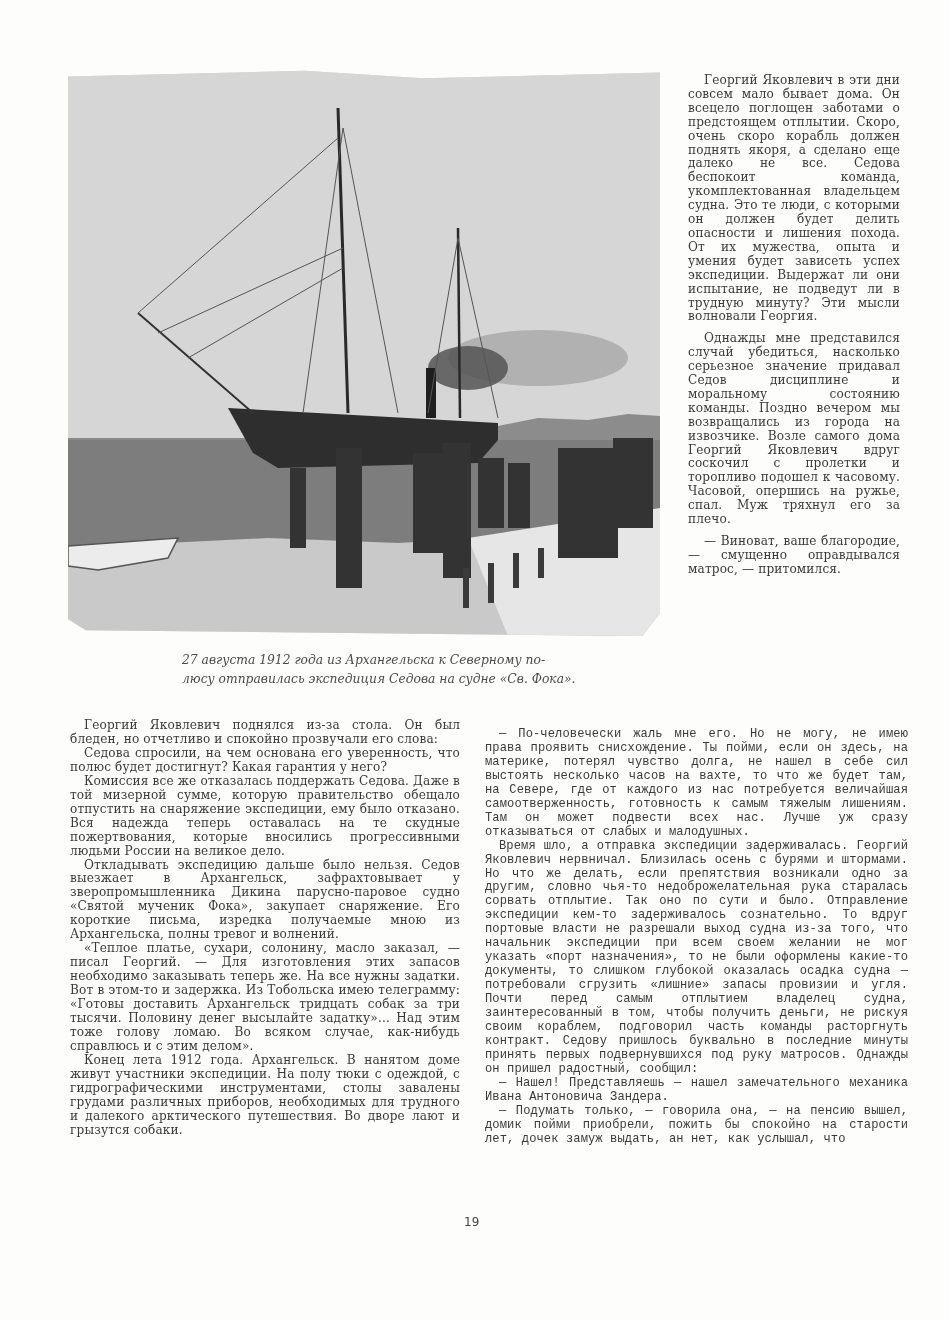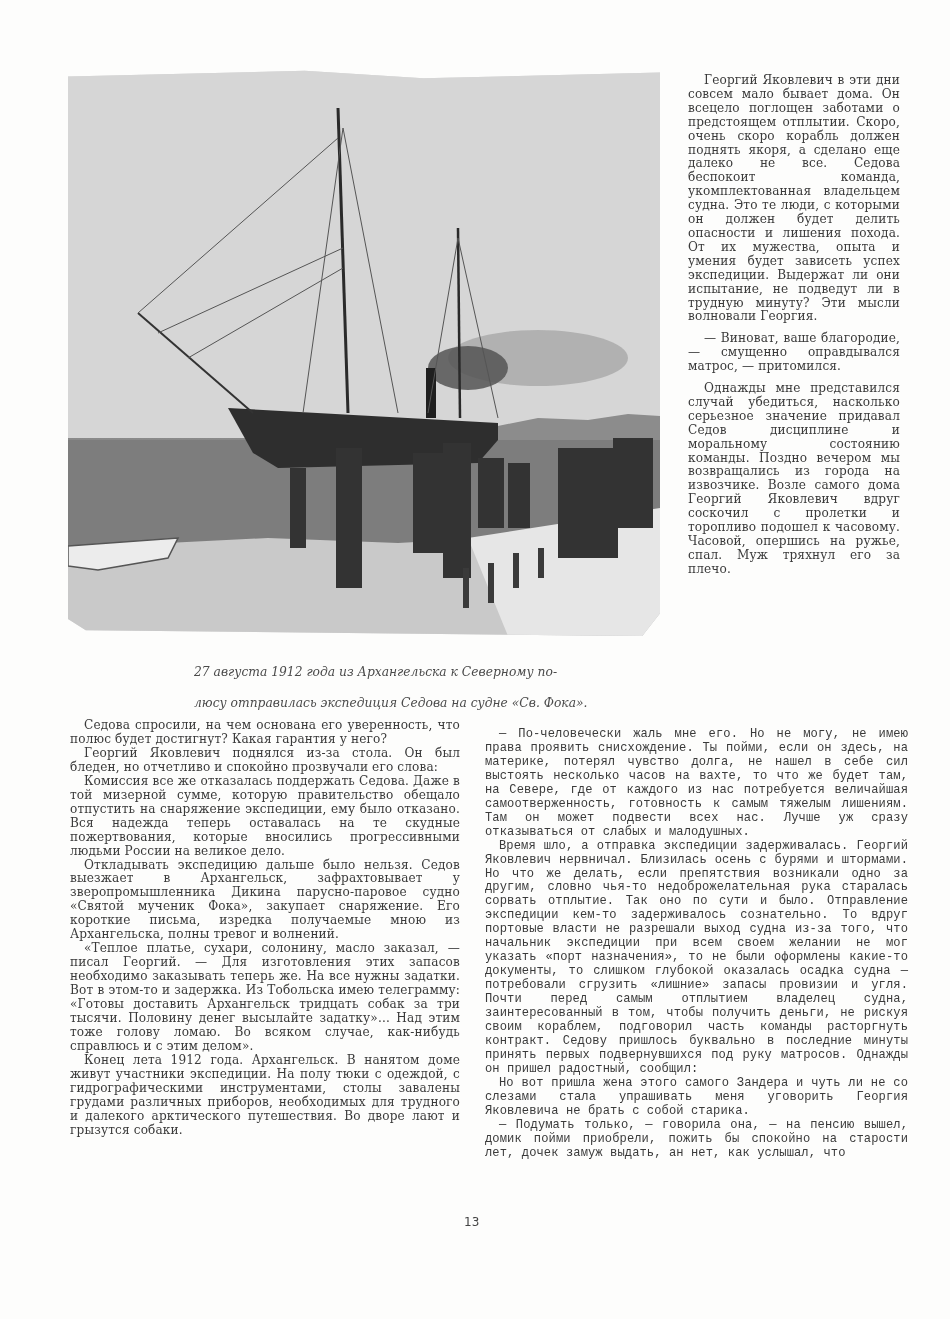--- a/index.html
+++ b/index.html
@@ -10,21 +10,21 @@
   
   .illustration { position: absolute; left: 68px; top: 68px; width: 592px; height: 568px;
     background: linear-gradient(180deg, #d9d9d9 0%, #cfcfcf 55%, #8f8f8f 62%, #7a7a7a 75%, #c8c8c8 85%, #e0e0e0 100%);
     clip-path: polygon(0 1.5%, 40% 0.5%, 60% 1.8%, 100% 0.8%, 100% 96%, 97% 100%, 3% 99%, 0 97%);
     overflow: hidden; }
   .illustration svg { position: absolute; left: 0; top: 0; width: 100%; height: 100%; }
 
   .caption { position: absolute; left: 178px; top: 649px; width: 440px;
     font-family: "DejaVu Serif", "Liberation Serif", serif; font-style: italic;
     font-size: 12.3px; line-height: 15px; color: #4a4a4a; text-align: justify; }
-  .caption p { margin: 16px; }
+  .caption p { margin: 4px; }
 
   
   .col-right-top { position: absolute; left: 680px; top: 66px; width: 228px;
     font-size: 12.1px; line-height: 13.9px; text-align: justify; letter-spacing: 0.15px; }
   .col-right-top p { margin: 8px; text-indent: 16px; }
 
   
   .col-left { position: absolute; left: 70px; top: 719px; width: 390px;
     font-size: 12.1px; line-height: 13.95px; text-align: justify; letter-spacing: 0.15px; }
   .col-mid { position: absolute; left: 485px; top: 728px; width: 423px;
@@ -91,34 +91,34 @@
     </svg>
   </div>
 
   <div class="caption">
     <p>27 августа 1912 года из Архангельска к Северному по-</p>
     <p>люсу отправилась экспедиция  Седова на судне «Св. Фока».</p>
   </div>
 
   <div class="col-right-top">
     <p>Георгий Яковлевич в эти дни совсем мало бывает дома. Он всецело поглощен заботами о предстоящем отплытии. Скоро, очень скоро корабль должен поднять якоря, а сделано еще далеко не все. Седова беспокоит команда, укомплектованная владельцем судна. Это те люди, с которыми он должен будет делить опасности и лишения похода. От их мужества, опыта и умения будет зависеть успех экспедиции. Выдержат ли они испытание, не подведут ли в трудную минуту? Эти мысли волновали Георгия.</p>
+    <p>Однажды мне представился случай убедиться, насколько серьезное значение придавал Седов дисциплине и моральному состоянию команды. Поздно вечером мы возвращались из города на извозчике. Возле самого дома Георгий Яковлевич вдруг соскочил с пролетки и торопливо подошел к часовому. Часовой, опершись на ружье, спал. Муж тряхнул его за плечо.</p>
     <p>— Виноват, ваше благородие, — смущенно оправдывался матрос, — притомился.</p>
-    <p>Однажды мне представился случай убедиться, насколько серьезное значение придавал Седов дисциплине и моральному состоянию команды. Поздно вечером мы возвращались из города на извозчике. Возле самого дома Георгий Яковлевич вдруг соскочил с пролетки и торопливо подошел к часовому. Часовой, опершись на ружье, спал. Муж тряхнул его за плечо.</p>
   </div>
 
   <div class="col-left">
+    <p>Георгий Яковлевич поднялся из-за стола. Он был бледен, но отчетливо и спокойно прозвучали его слова:</p>
     <p>Седова спросили, на чем основана его уверенность, что полюс будет достигнут? Какая гарантия у него?</p>
-    <p>Георгий Яковлевич поднялся из-за стола. Он был бледен, но отчетливо и спокойно прозвучали его слова:</p>
     <p>Комиссия все же отказалась поддержать Седова. Даже в той мизерной сумме, которую правительство обещало отпустить на снаряжение экспедиции, ему было отказано. Вся надежда теперь оставалась на те скудные пожертвования, которые вносились прогрессивными людьми России на великое дело.</p>
     <p>Откладывать экспедицию дальше было нельзя. Седов выезжает в Архангельск, зафрахтовывает у зверопромышленника Дикина парусно-паровое судно «Святой мученик Фока», закупает снаряжение. Его короткие письма, изредка получаемые мною из Архангельска, полны тревог и волнений.</p>
     <p>«Теплое платье, сухари, солонину, масло заказал, — писал Георгий. — Для изготовления этих запасов необходимо заказывать теперь же. На все нужны задатки. Вот в этом-то и задержка. Из Тобольска имею телеграмму: «Готовы доставить Архангельск тридцать собак за три тысячи. Половину денег высылайте задатку»... Над этим тоже голову ломаю. Во всяком случае, как-нибудь справлюсь и с этим делом».</p>
     <p>Конец лета 1912 года. Архангельск. В нанятом доме живут участники экспедиции. На полу тюки с одеждой, с гидрографическими инструментами, столы завалены грудами различных приборов, необходимых для трудного и далекого арктического путешествия. Во дворе лают и грызутся собаки.</p>
   </div>
 
   <div class="col-mid">
     <p>— По-человечески жаль мне его. Но не могу, не имею права проявить снисхождение. Ты пойми, если он здесь, на материке, потерял чувство долга, не нашел в себе сил выстоять несколько часов на вахте, то что же будет там, на Севере, где от каждого из нас потребуется величайшая самоотверженность, готовность к самым тяжелым лишениям. Там он может подвести всех нас. Лучше уж сразу отказываться от слабых и малодушных.</p>
     <p>Время шло, а отправка экспедиции задерживалась. Георгий Яковлевич нервничал. Близилась осень с бурями и штормами. Но что же делать, если препятствия возникали одно за другим, словно чья-то недоброжелательная рука старалась сорвать отплытие. Так оно по сути и было. Отправление экспедиции кем-то задерживалось сознательно. То вдруг портовые власти не разрешали выход судна из-за того, что начальник экспедиции при всем своем желании не мог указать «порт назначения», то не были оформлены какие-то документы, то слишком глубокой оказалась осадка судна — потребовали сгрузить «лишние» запасы провизии и угля. Почти перед самым отплытием владелец судна, заинтересованный в том, чтобы получить деньги, не рискуя своим кораблем, подговорил часть команды расторгнуть контракт. Седову пришлось буквально в последние минуты принять первых подвернувшихся под руку матросов. Однажды он пришел радостный, сообщил:</p>
-    <p>Но вот пришла жена этого самого Зандера и чуть ли не со слезами стала упрашивать меня уговорить Георгия Яковлевича не брать с собой старика.</p>
+    <p>— Нашел! Представляешь — нашел замечательного механика Ивана Антоновича Зандера.</p>
     <p>— Подумать только, — говорила она, — на пенсию вышел, домик пойми приобрели, пожить бы спокойно на старости лет, дочек замуж выдать, ан нет, как услышал, что</p>
   </div>
 
-  <div class="page-number">13</div>
+  <div class="page-number">19</div>
 </div>
 
 </body></html>

